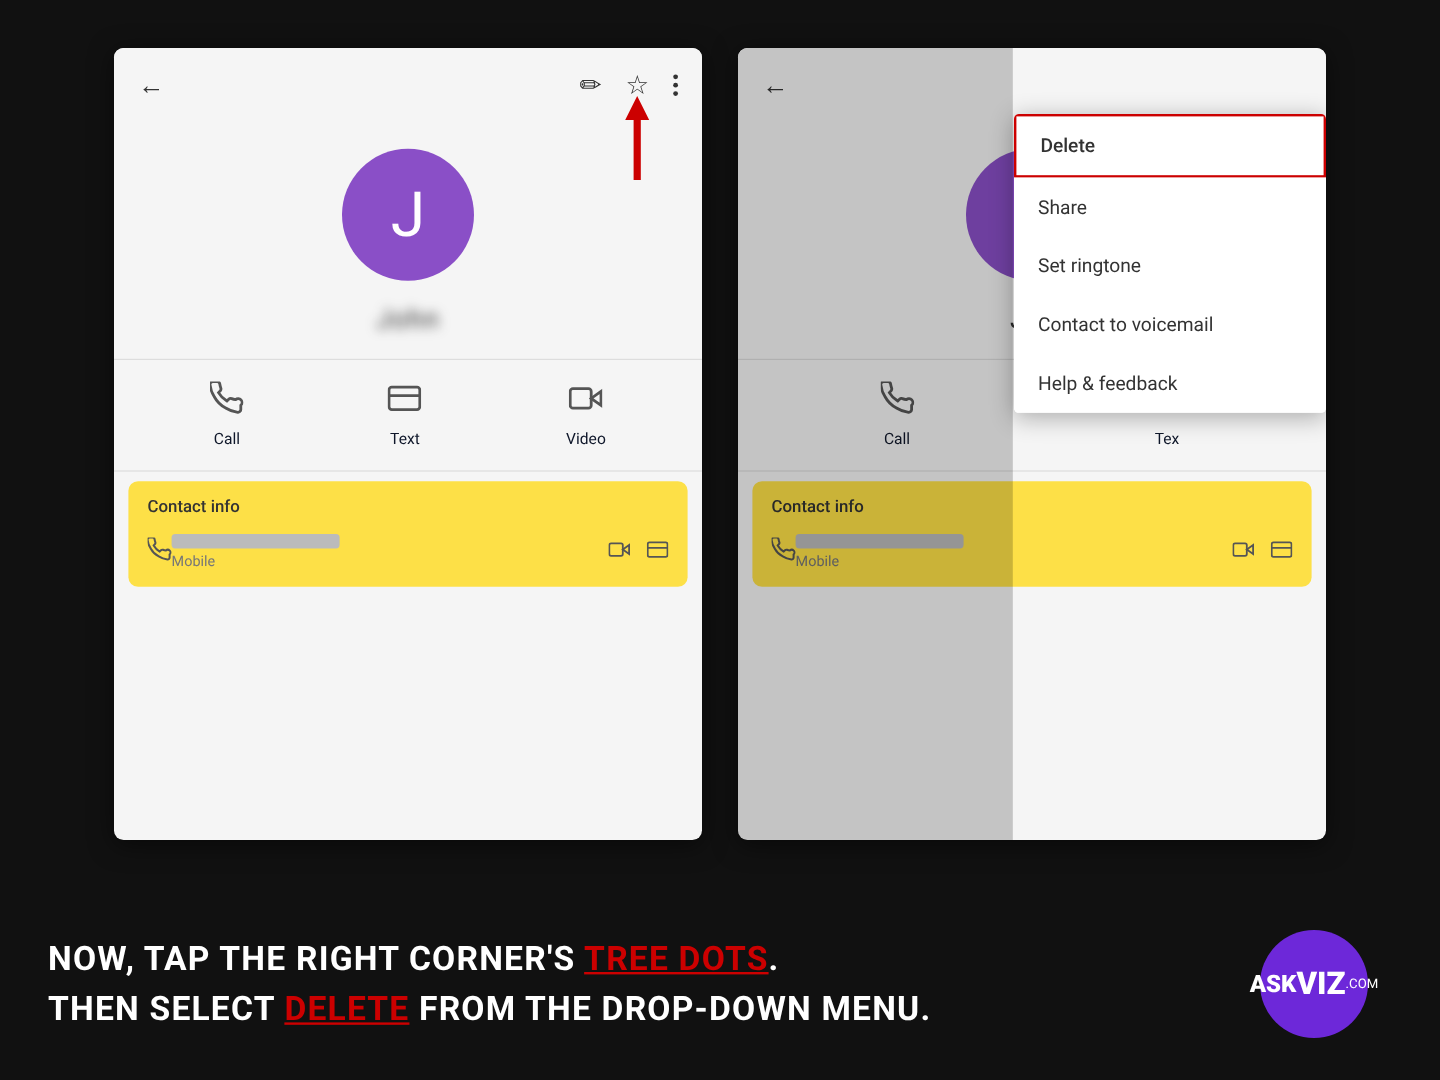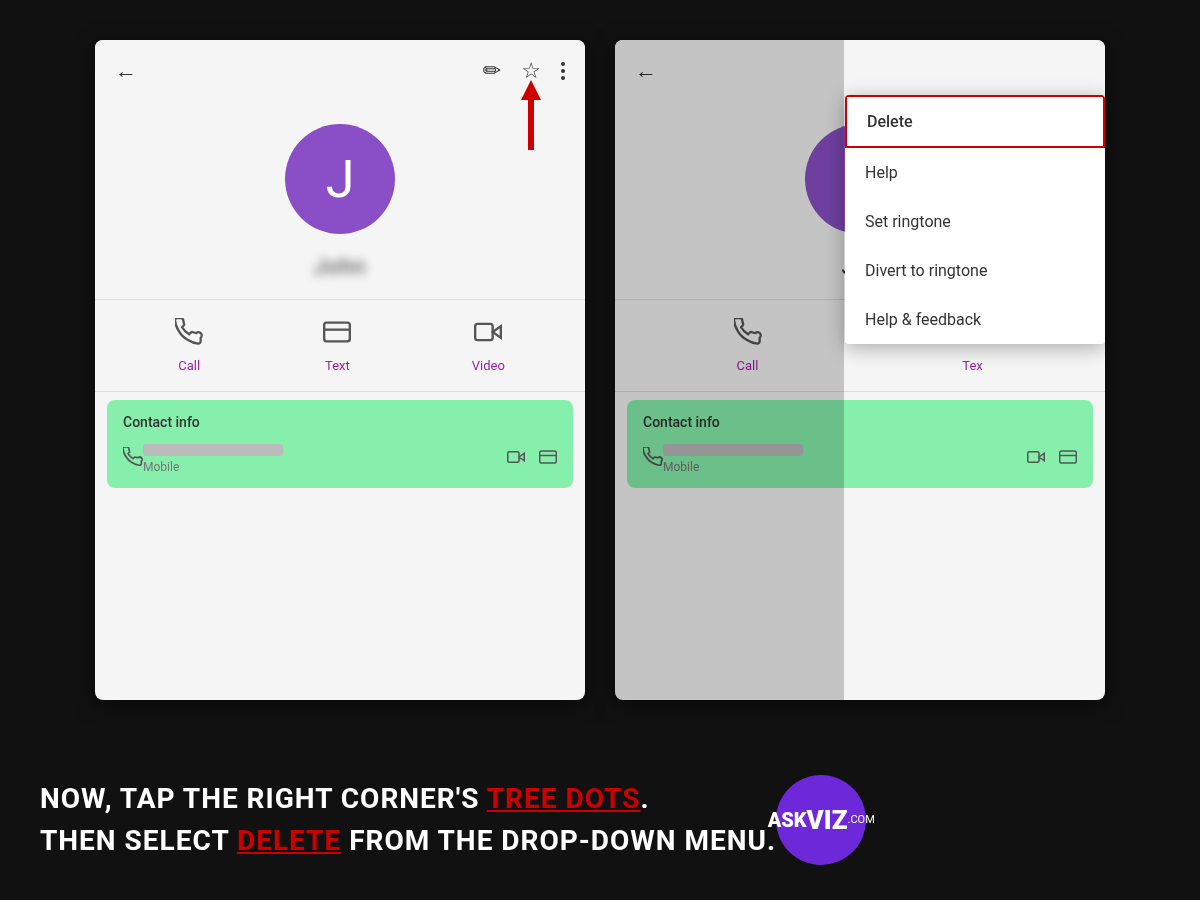--- a/index.html
+++ b/index.html
@@ -132,26 +132,26 @@
       cursor: pointer;
     }
 
     .action-btn .action-icon {
       font-size: 26px;
       color: #555;
     }
 
     .action-btn .action-label {
       font-size: 13px;
-      color: #a21caf;
+      color: #0f172a;
     }
 
     
     .contact-info-section {
-      background: #86efac;
+      background: #fde047;
       border-radius: 8px;
       margin: 8px 12px;
       padding: 14px 16px;
     }
 
     .contact-info-title {
       font-size: 14px;
       color: #333;
       font-weight: 500;
       margin-bottom: 14px;
@@ -264,20 +264,21 @@
       color: #333;
       font-weight: 500;
     }
 
     
     .bottom-bar {
       background: #111;
       padding: 20px 60px 20px 40px;
       display: flex;
       align-items: center;
+      justify-content: space-between;
       min-height: 160px;
     }
 
     .bottom-text {
       font-size: 28px;
       font-weight: 700;
       color: white;
       text-transform: uppercase;
       letter-spacing: 1px;
       line-height: 1.5;
@@ -516,23 +517,23 @@
                 <rect x="1" y="4" width="22" height="16" rx="2" ry="2"></rect>
                 <line x1="1" y1="10" x2="23" y2="10"></line>
               </svg>
             </span>
           </div>
         </div>
       </div>
 
       <div class="dropdown-menu">
         <div class="dropdown-item delete-item">Delete</div>
-        <div class="dropdown-item">Help</div>
+        <div class="dropdown-item">Share</div>
         <div class="dropdown-item">Set ringtone</div>
-        <div class="dropdown-item">Divert to ringtone</div>
+        <div class="dropdown-item">Contact to voicemail</div>
         <div class="dropdown-item">Help &amp; feedback</div>
       </div>
     </div>
 
   </div>
 
   <div class="bottom-bar">
     <div class="bottom-text">
       <div>
         <span>NOW, TAP THE RIGHT CORNER'S </span><span class="highlight-red">TREE DOTS</span><span>.</span>

